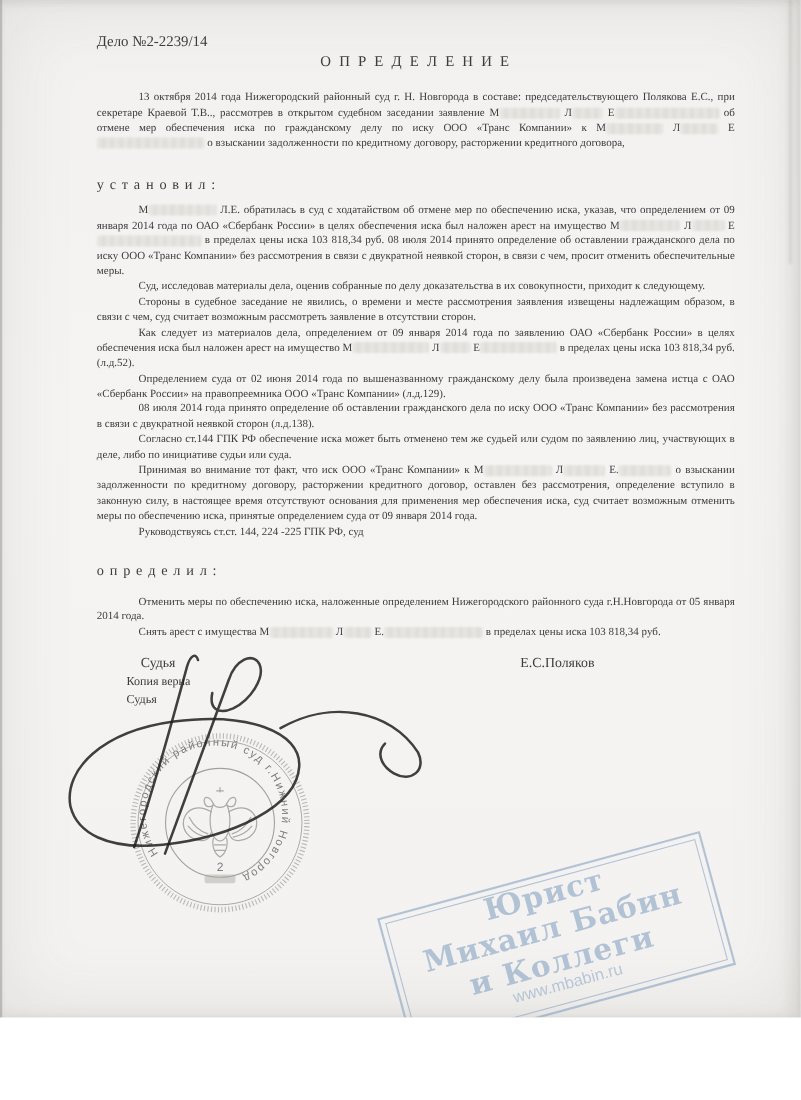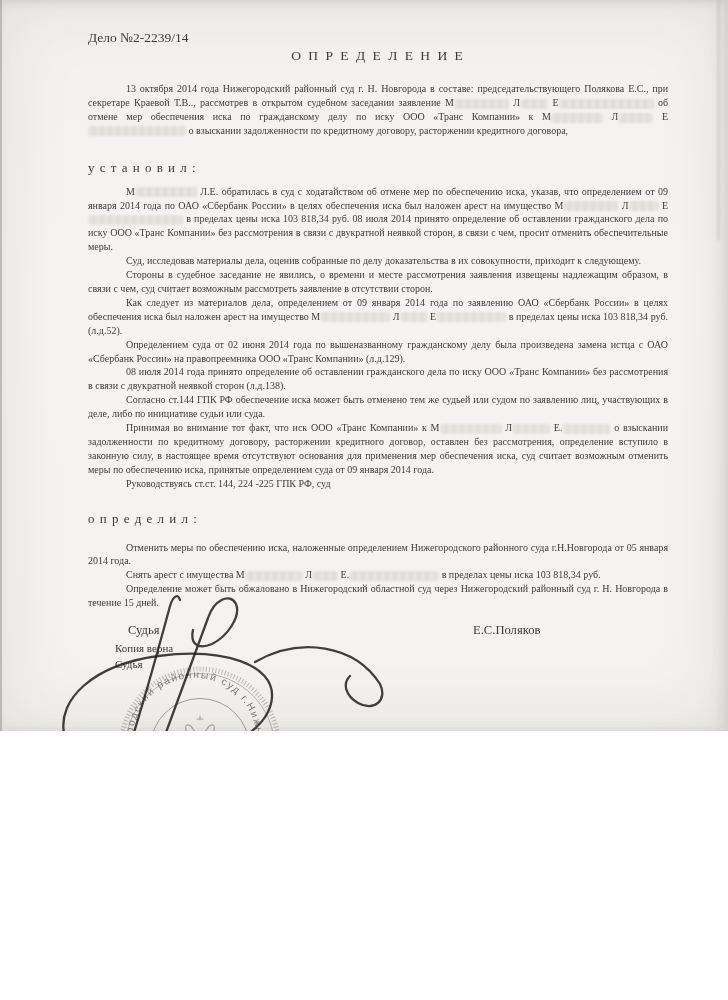--- a/index.html
+++ b/index.html
@@ -4,21 +4,21 @@
 <style>
   :root{
     --paper:#f4f3f1;
     --text:#3c3c3c;
     --ink:#1e1e1e;
     --seal:#4f4f4f;
     --watermark:#7d9cc0;
   }
   html,body{margin:0;padding:0;background:#ffffff;}
   .page{
-    position:relative;width:728px;height:731px;overflow:hidden;
+    position:relative;width:728px;height:925px;overflow:hidden;
     background:linear-gradient(180deg,#f2f1ef 0%,#f5f4f2 40%,#f3f2f0 100%);
     box-shadow:inset 0 0 70px rgba(120,115,105,.14),
                inset -8px 0 14px rgba(100,95,90,.12),
                inset 2px 0 0 rgba(90,90,90,.28),
                inset 0 2px 6px rgba(120,120,120,.10);
     font-family:"Liberation Serif", serif;
     color:var(--text);
   }
   .content{position:absolute;left:88px;top:30px;width:580px;}
   .case-number{font-size:13.5px;line-height:16px;}
@@ -85,21 +85,20 @@
         <p class="para">Согласно ст.144 ГПК РФ обеспечение иска может быть отменено тем же судьей или судом по заявлению лиц, участвующих в деле, либо по инициативе судьи или суда.</p>
         <p class="para">Принимая во внимание тот факт, что иск ООО «Транс Компании» к М<span class="redact" style="width: 62px;"></span> Л<span class="redact" style="width: 38px;"></span> Е.<span class="redact" style="width: 48px;"></span> о взыскании задолженности по кредитному договору, расторжении кредитного договор,  оставлен без рассмотрения, определение вступило в законную силу, в настоящее время отсутствуют основания для применения мер обеспечения иска, суд считает возможным отменить меры по обеспечению иска, принятые определением суда от 09 января 2014 года.</p>
         <p class="para">Руководствуясь ст.ст. 144, 224 -225 ГПК РФ, суд</p>
       </div>
 
     <div class="center-heading second">о п р е д е л и л :</div>
 
     <div>
         <p class="para">Отменить меры по обеспечению иска, наложенные определением Нижегородского районного суда г.Н.Новгорода от 05 января 2014 года.</p>
         <p class="para">Снять арест с  имущества М<span class="redact" style="width: 58px;"></span> Л<span class="redact" style="width: 26px;"></span> Е.<span class="redact" style="width: 90px;"></span> в пределах цены иска 103 818,34 руб.</p>
-        <p class="para">Определение может быть обжаловано в Нижегородский  областной суд через Нижегородский районный суд г. Н. Новгорода в течение 15 дней.</p>
       </div>
 
     <div class="sig-row">
       <span class="sig-judge">Судья</span>
       <span class="sig-name">Е.С.Поляков</span>
     </div>
     <div class="copy-line">Копия верна</div>
     <div class="copy-line last">Судья</div>
   </div>
 

